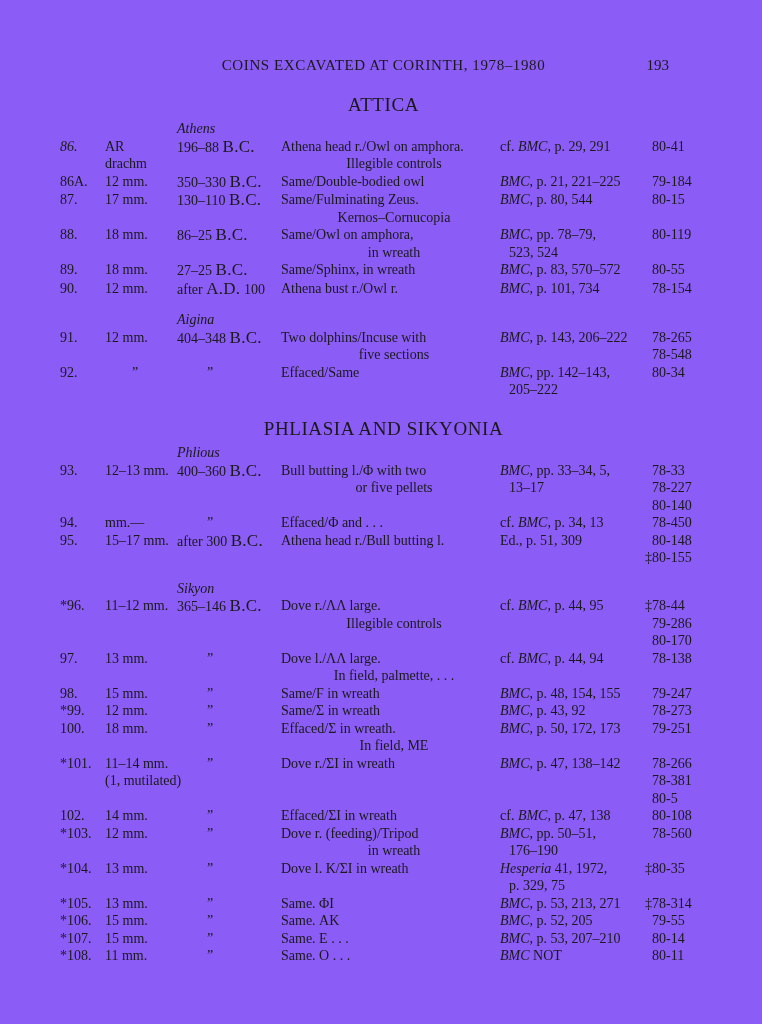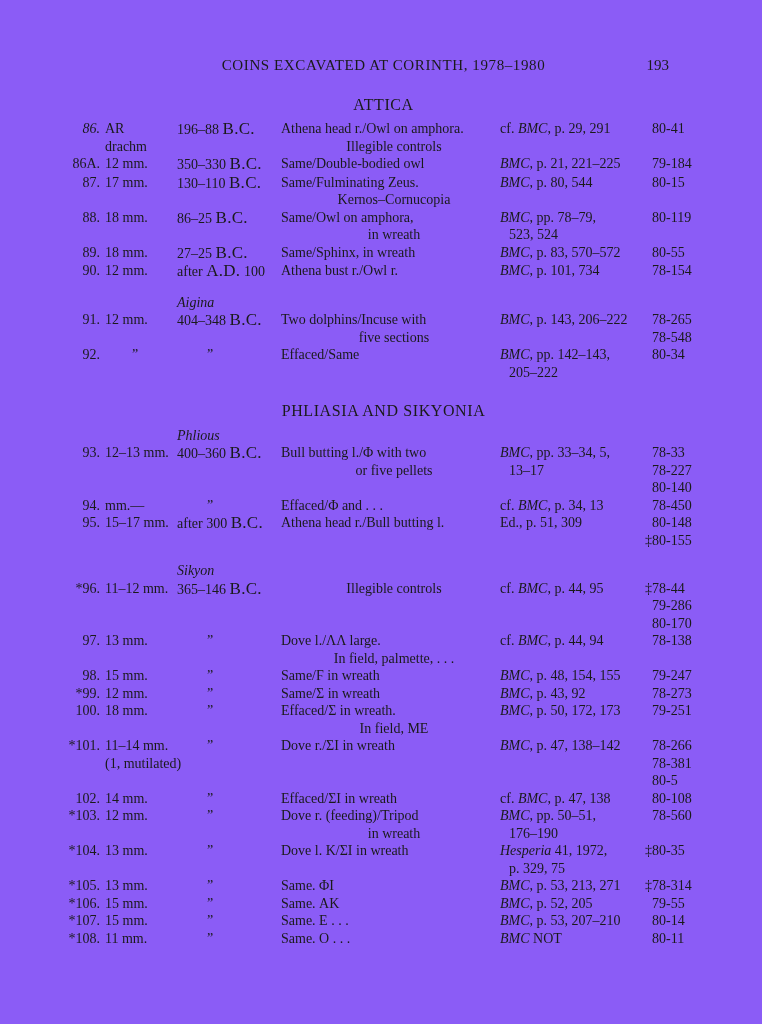--- a/index.html
+++ b/index.html
@@ -35,34 +35,34 @@
     top: 0;
     right: 38px;
     font-size: 15px;
   }
   .content {
     margin-left: 60px;
     margin-right: 55px;
   }
   .section-heading {
     text-align: center;
-    font-size: 16px;
+    font-size: 19px;
     letter-spacing: 0.6px;
     margin-top: 21px;
     margin-bottom: 7px;
   }
   .row {
     display: grid;
     grid-template-columns: 40px 72px 104px 219px 152px 60px;
     align-items: start;
   }
   .row-subhead { margin-top: 13px; }
   .section-heading + .row-subhead { margin-top: 0; }
   .cell { white-space: nowrap; }
-  .cell-num { text-align: right; }
+  .cell-num { text-align: left; }
   .cell-size, .cell-date, .cell-desc, .cell-ref, .cell-id { padding-left: 5px; }
   .subhead-label { font-style: italic; }
   .it { font-style: italic; }
   .sc { font-size: 17px; letter-spacing: 0.3px; }
   .line { white-space: nowrap; }
   .indent { padding-left: 12px; text-align: center; }
   .indent-sm { padding-left: 9px; }
   .ditto { padding-left: 30px; }
   .ditto-size { padding-left: 27px; }
   .dag { margin-left: -7px; }
@@ -70,20 +70,25 @@
 </head>
 <body>
 
 <div class="page">
   <div class="header">
     <span class="header-title">COINS EXCAVATED AT CORINTH, 1978–1980</span>
     <span class="page-number">193</span>
   </div>
   <div class="content" id="table-root">
       <div class="section-heading">ATTICA</div>
+      <div class="row row-subhead">
+        <div class="cell cell-num"></div>
+        <div class="cell cell-size"></div>
+        <div class="cell cell-date"><span class="subhead-label">Athens</span></div>
+      </div>
       <div class="row row-entry">
         <div class="cell cell-num it">86.</div>
         <div class="cell cell-size">
           <div class="line">AR</div>
           <div class="line">drachm</div>
         </div>
         <div class="cell cell-date">
           <div class="line"><span>196–88 </span><span class="sc">B.C.</span></div>
         </div>
         <div class="cell cell-desc">
@@ -306,20 +311,21 @@
       </div>
       <div class="row row-entry">
         <div class="cell cell-num">*96.</div>
         <div class="cell cell-size">
           <div class="line">11–12 mm.</div>
         </div>
         <div class="cell cell-date">
           <div class="line"><span>365–146 </span><span class="sc">B.C.</span></div>
         </div>
         <div class="cell cell-desc">
+          <div class="line">Dove r./ΛΛ large.</div>
           <div class="line indent">Illegible controls</div>
         </div>
         <div class="cell cell-ref">
           <div class="line"><span>cf. </span><span class="it">BMC</span><span>, p. 44, 95</span></div>
         </div>
         <div class="cell cell-id">
           <div class="line dag">‡78-44</div>
           <div class="line">79-286</div>
           <div class="line">80-170</div>
         </div>

